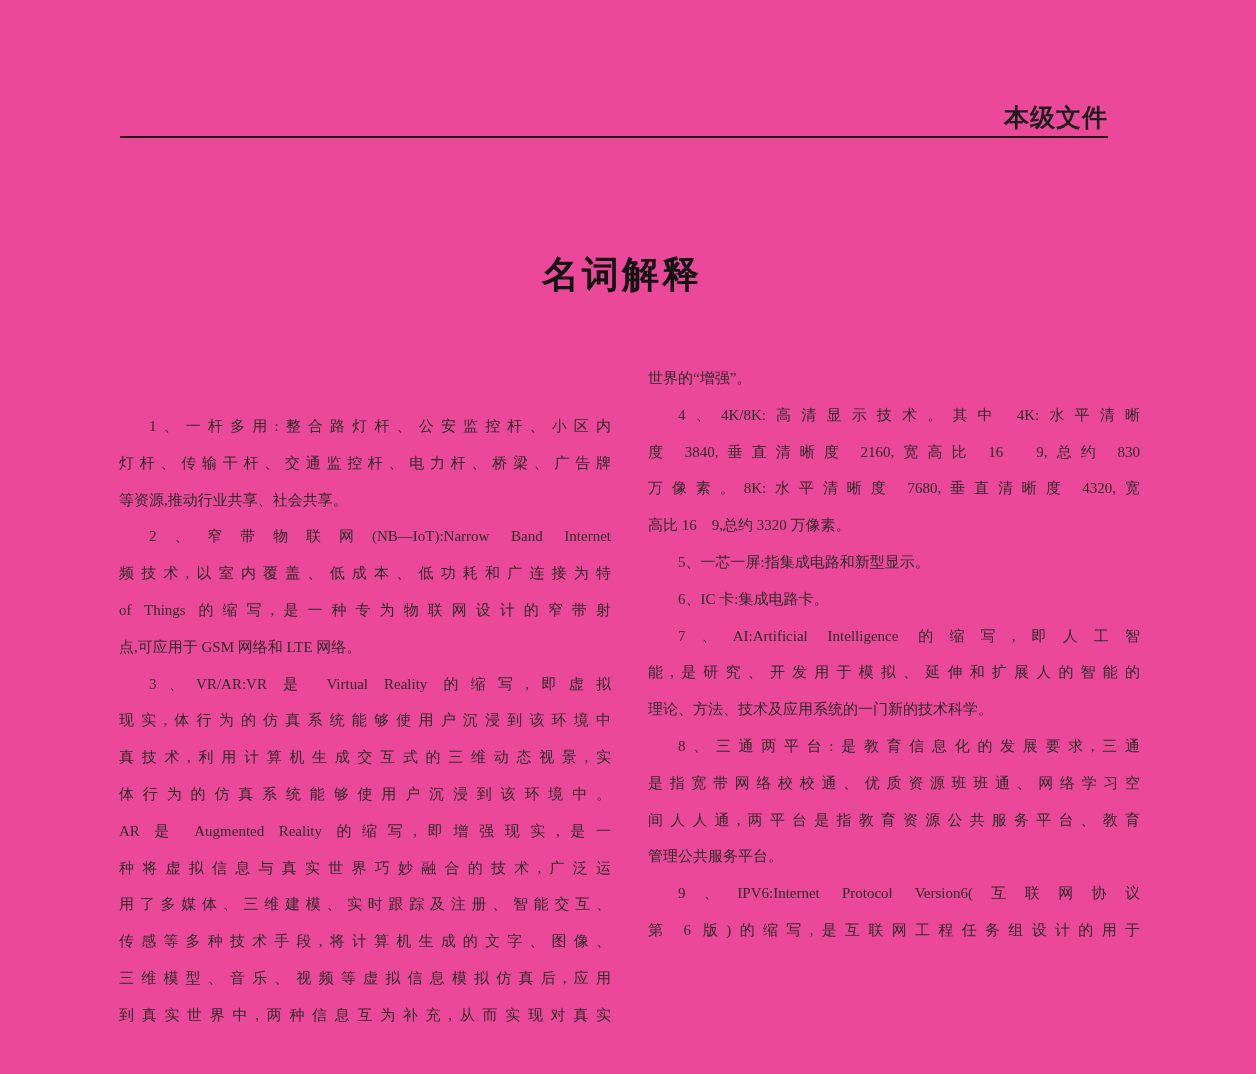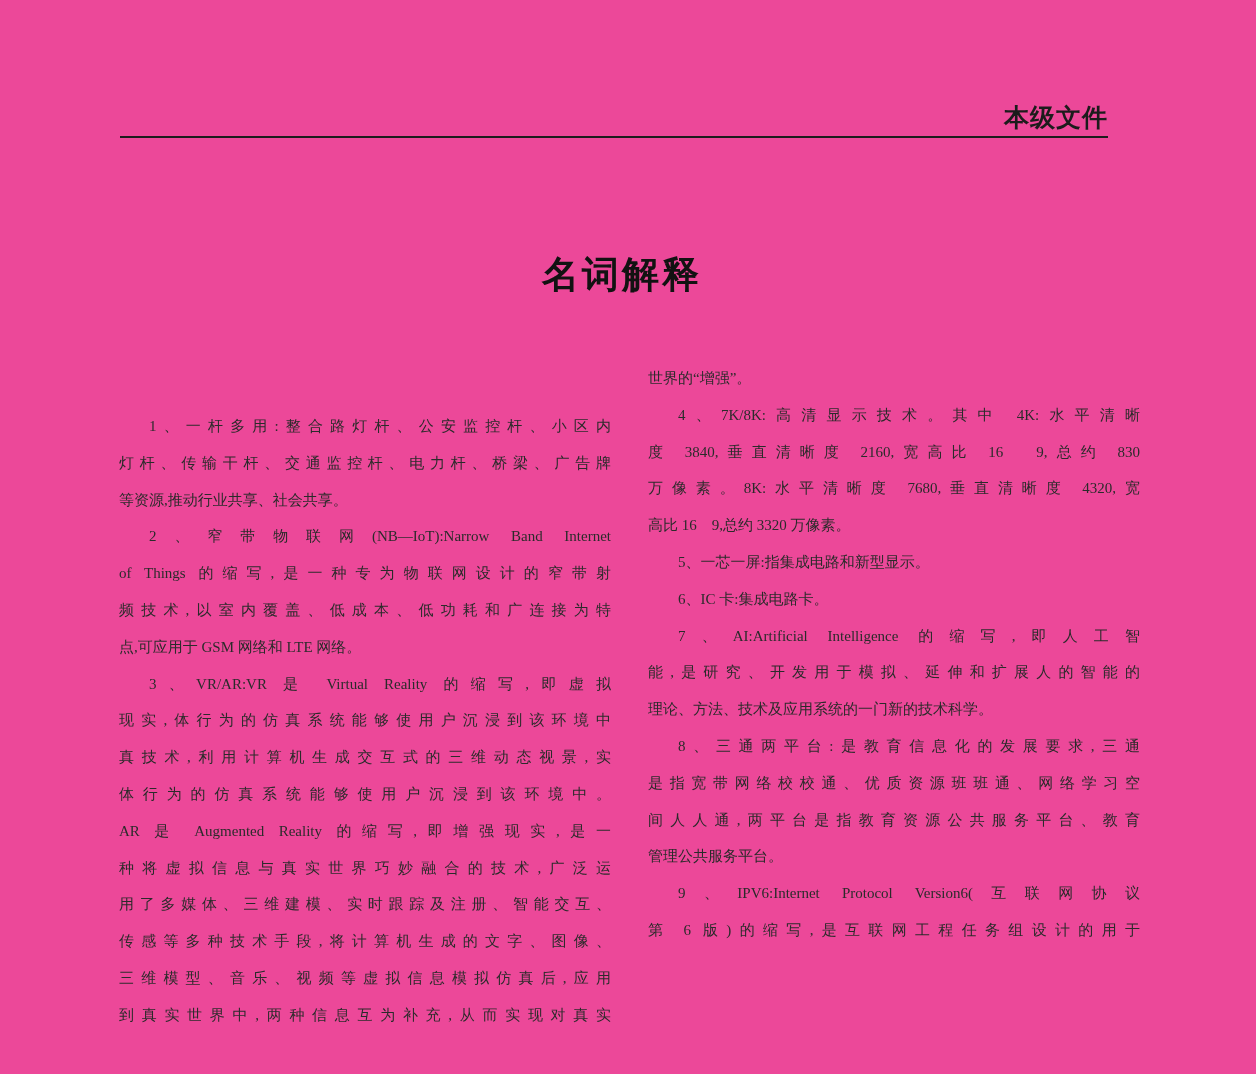--- a/index.html
+++ b/index.html
@@ -62,38 +62,38 @@
   <span class="header-label">本级文件</span>
   <div class="header-rule"></div>
 
   <h1 class="page-title">名词解释</h1>
 
   <div class="column column-left">
       <div class="line first">1、一杆多用:整合路灯杆、公安监控杆、小区内</div>
       <div class="line">灯杆、传输干杆、交通监控杆、电力杆、桥梁、广告牌</div>
       <div class="line last">等资源,推动行业共享、社会共享。</div>
       <div class="line first">2、窄带物联网(NB—IoT):Narrow Band Internet</div>
+      <div class="line">频技术,以室内覆盖、低成本、低功耗和广连接为特</div>
       <div class="line">of Things 的缩写,是一种专为物联网设计的窄带射</div>
-      <div class="line">频技术,以室内覆盖、低成本、低功耗和广连接为特</div>
       <div class="line last">点,可应用于 GSM 网络和 LTE 网络。</div>
       <div class="line first">3、VR/AR:VR 是 Virtual Reality 的缩写,即虚拟</div>
       <div class="line">现实,体行为的仿真系统能够使用户沉浸到该环境中</div>
       <div class="line">真技术,利用计算机生成交互式的三维动态视景,实</div>
       <div class="line">体行为的仿真系统能够使用户沉浸到该环境中。</div>
       <div class="line">AR 是 Augmented Reality 的缩写,即增强现实,是一</div>
       <div class="line">种将虚拟信息与真实世界巧妙融合的技术,广泛运</div>
       <div class="line">用了多媒体、三维建模、实时跟踪及注册、智能交互、</div>
       <div class="line">传感等多种技术手段,将计算机生成的文字、图像、</div>
       <div class="line">三维模型、音乐、视频等虚拟信息模拟仿真后,应用</div>
       <div class="line">到真实世界中,两种信息互为补充,从而实现对真实</div>
     </div>
 
   <div class="column column-right">
       <div class="line last">世界的“增强”。</div>
-      <div class="line first">4、7K/8K:高清显示技术。其中 4K:水平清晰</div>
+      <div class="line first">4、4K/8K:高清显示技术。其中 4K:水平清晰</div>
       <div class="line">度 3840,垂直清晰度 2160,宽高比 16　9,总约 830</div>
       <div class="line">万像素。8K:水平清晰度 7680,垂直清晰度 4320,宽</div>
       <div class="line last">高比 16　9,总约 3320 万像素。</div>
       <div class="line first last">5、一芯一屏:指集成电路和新型显示。</div>
       <div class="line first last">6、IC 卡:集成电路卡。</div>
       <div class="line first">7、AI:Artificial Intelligence 的缩写,即人工智</div>
       <div class="line">能,是研究、开发用于模拟、延伸和扩展人的智能的</div>
       <div class="line last">理论、方法、技术及应用系统的一门新的技术科学。</div>
       <div class="line first">8、三通两平台:是教育信息化的发展要求,三通</div>
       <div class="line">是指宽带网络校校通、优质资源班班通、网络学习空</div>

